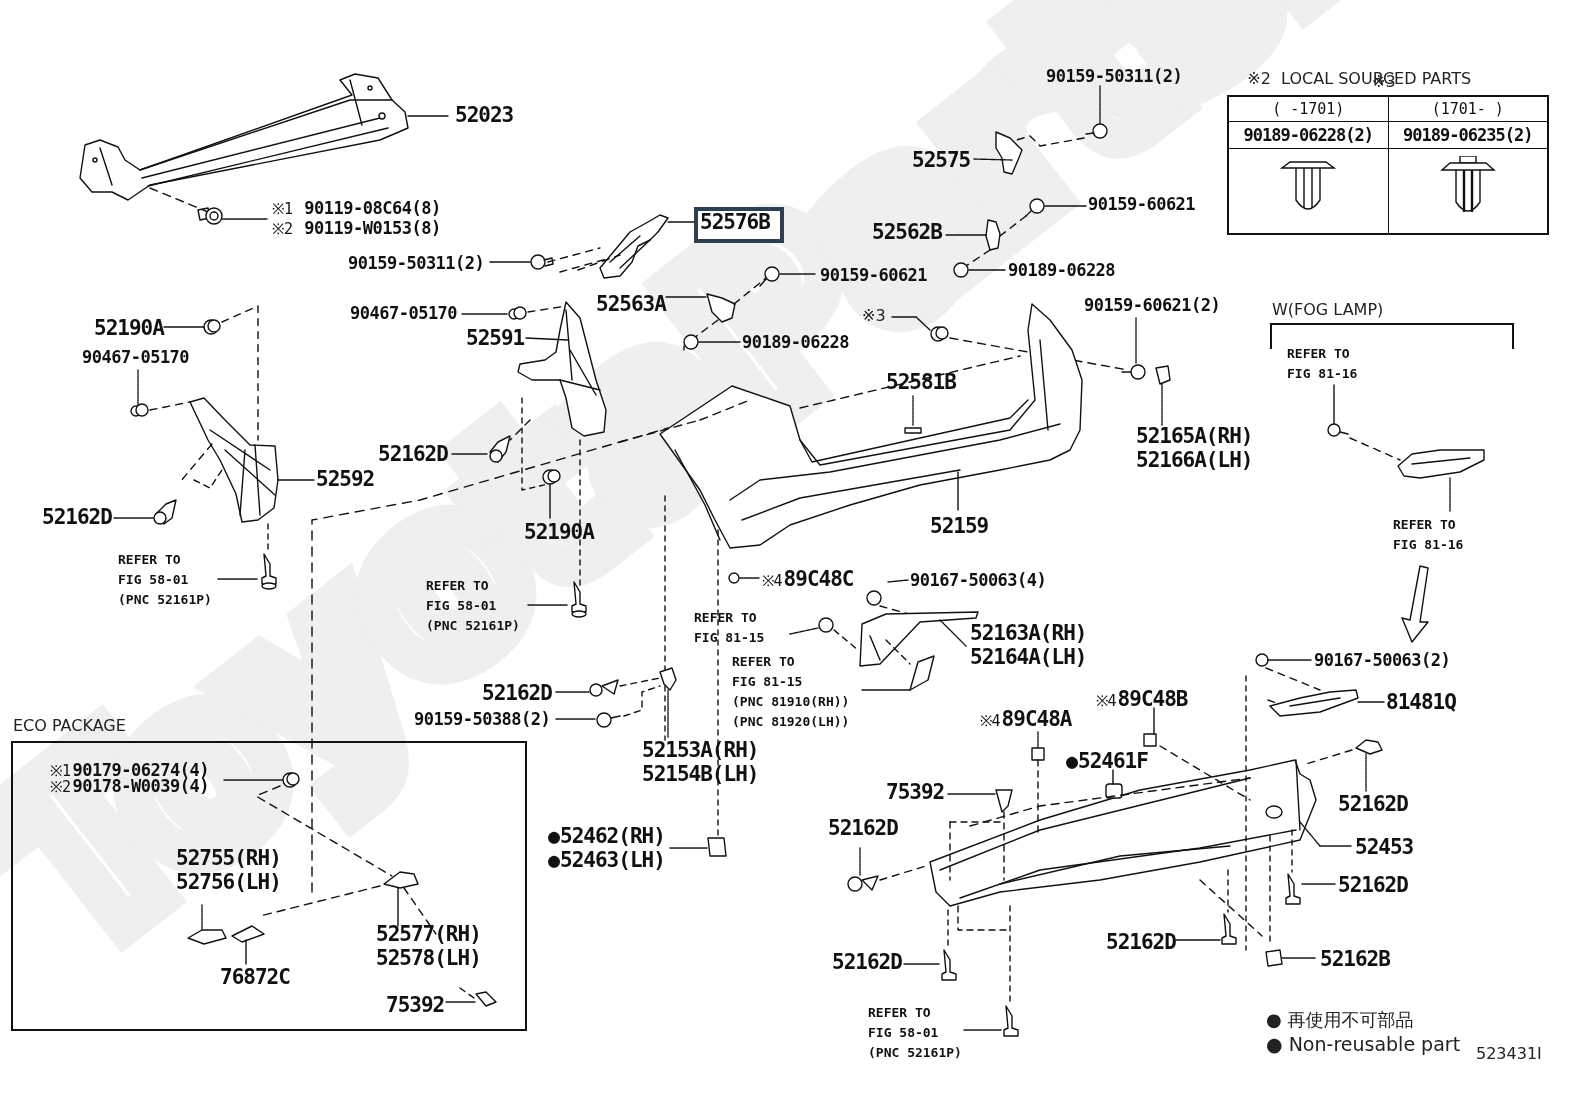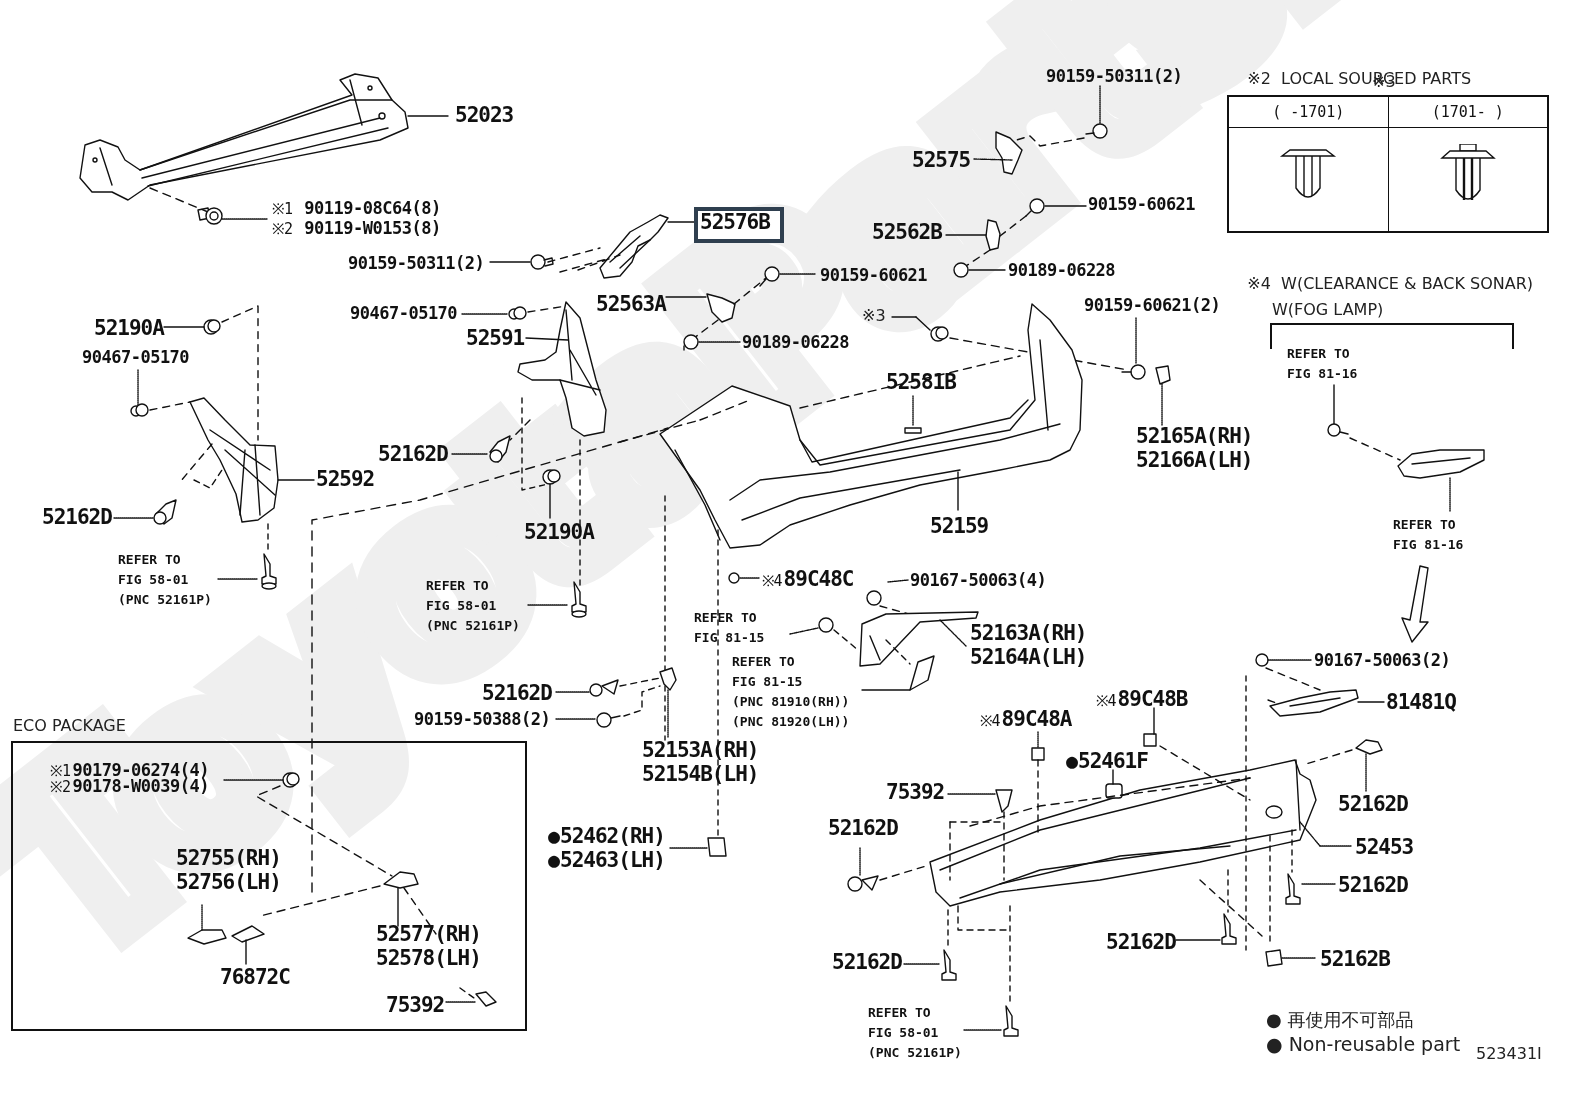--- a/index.html
+++ b/index.html
@@ -445,43 +445,44 @@
 
   <div class="note" style="left:1227px;top:43px;">
     <span>※2</span>&nbsp;&nbsp;<span>LOCAL SOURCED PARTS</span>
   </div>
   <div class="note" style="left:1372px;top:70px;">※3</div>
   <table id="table3">
     <tbody>
         <tr class="hdr">
       <td>(    -1701)</td>
       <td>(1701-    )</td>
+    </tr>
+    <tr class="pn">
+      <td>90189-06228(2)</td>
+      <td>90189-06235(2)</td>
     </tr>
     <tr class="img">
       <td>
         <svg width="60" height="66" viewBox="0 0 60 66" fill="none" stroke="#111" stroke-width="1.4">
           <path d="M4,12 L12,6 L48,6 L56,12 Z" fill="#fff"></path>
           <path d="M18,12 L18,44 Q30,62 42,44 L42,12"></path>
           <path d="M26,12 L26,52 M34,12 L34,52"></path>
         </svg>
       </td>
       <td>
         <svg width="60" height="66" viewBox="0 0 60 66" fill="none" stroke="#111" stroke-width="1.4">
           <rect x="22" y="0" width="16" height="7" fill="#fff"></rect>
           <path d="M4,14 L12,7 L48,7 L56,14 Z" fill="#fff"></path>
           <path d="M18,14 L18,46 Q30,64 42,46 L42,14"></path>
           <path d="M26,14 L26,56 M34,14 L34,56" stroke-width="2.4"></path>
         </svg>
       </td>
     </tr>
   </tbody>
     </table>
-  <div class="note" style="left:1227px;top:248px;">
-    <span>※4</span>&nbsp;&nbsp;<span>W(CLEARANCE &amp; BACK SONAR)</span>
-  </div>
 
   <div class="note" style="left:1272px;top:298px;">W(FOG LAMP)</div>
   <div id="fog-bracket"></div>
 
   <div class="note" style="left:13px;top:714px;">ECO PACKAGE</div>
   <div id="eco-box"></div>
 
   <div class="lbl" style="left:455px;top:103px;">52023</div>
   <div class="lbl sm" style="left:272px;top:198px;"><span class="mark">※1</span> <span>90119-08C64(8)</span></div>
   <div class="lbl sm" style="left:272px;top:218px;"><span class="mark">※2</span> <span>90119-W0153(8)</span></div>

